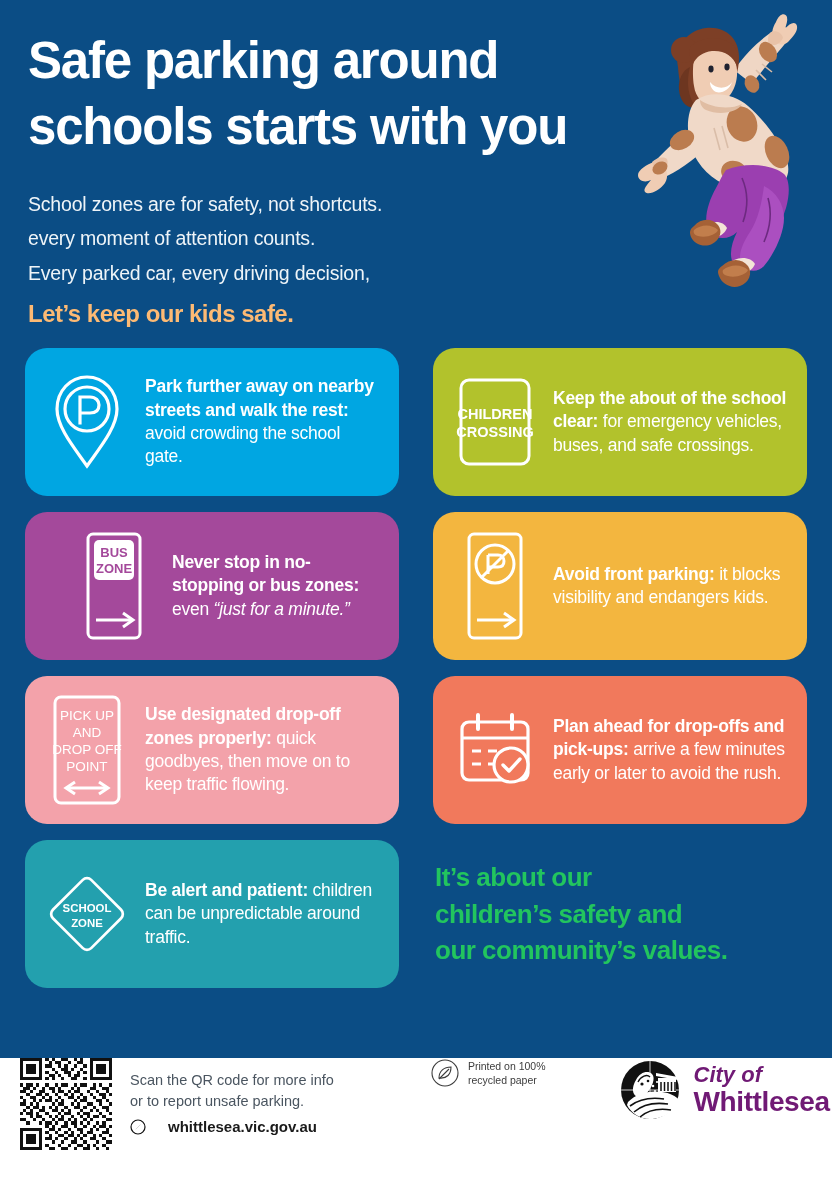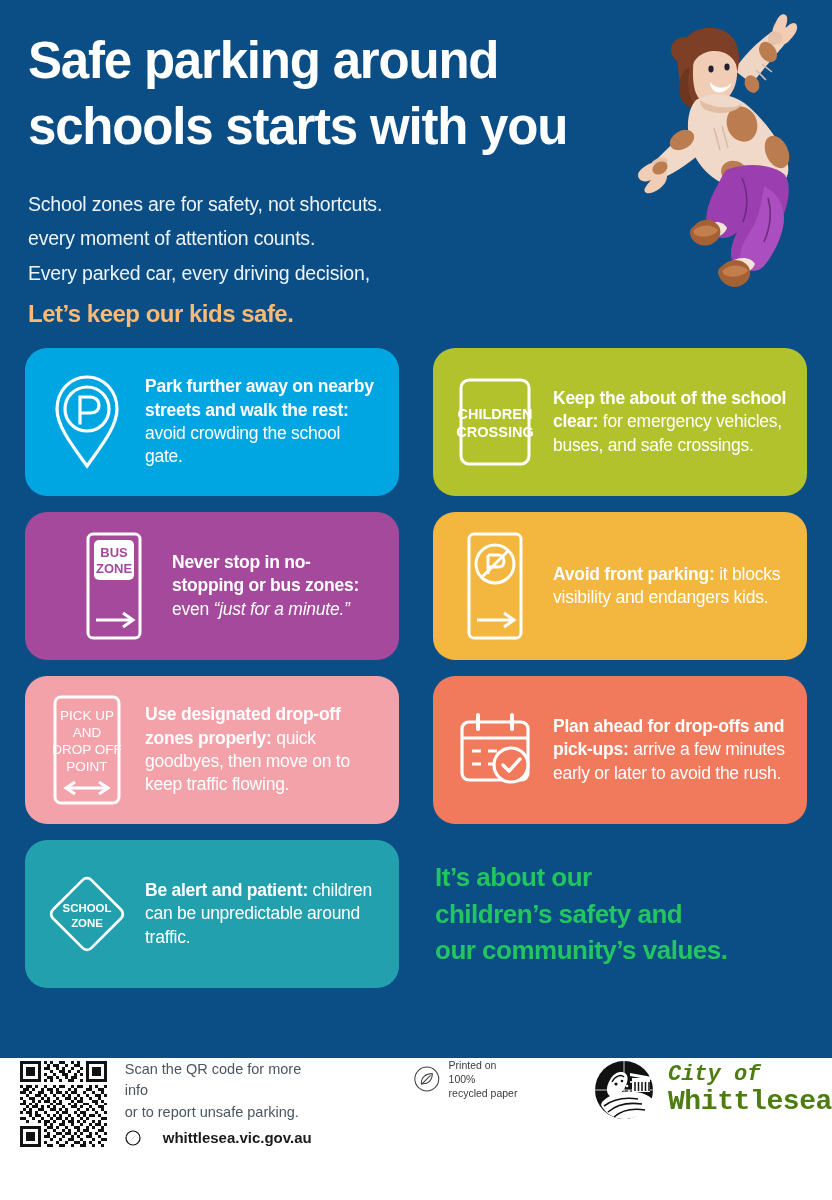--- a/index.html
+++ b/index.html
@@ -100,21 +100,21 @@
     display:flex;
     align-items:flex-start;
   }
   .qr-block { display:flex; align-items:center; gap:18px; padding-left:20px; }
   .qr { width:92px; height:92px; }
   .qr-copy { color:#4a5560; font-size:14.5px; line-height:1.5; }
   .qr-url { display:flex; align-items:center; gap:22px; margin-top:3px; color:#1a1a1a; font-weight:700; font-size:15px; }
   .recycle { display:flex; align-items:center; gap:8px; margin-left:96px; }
   .recycle-copy { color:#3c3c3c; font-size:10.5px; line-height:1.35; }
   .brand { display:flex; align-items:center; gap:12px; margin-left:72px; }
-  .brand-text { line-height:1.0; color:#4d7c0f;font-family:Liberation Mono, monospace; }
+  .brand-text { line-height:1.0; color:#701a75; }
   .brand-text .b1 { font-size:22px; font-style:italic; font-weight:700; display:block; }
   .brand-text .b2 { font-size:28px; font-weight:700; display:block; margin-top:2px; letter-spacing:-0.4px; }
 </style>
 </head>
 <body>
 
 <div class="poster">
 
   <div class="hero">
     <h1 class="hero-title">

